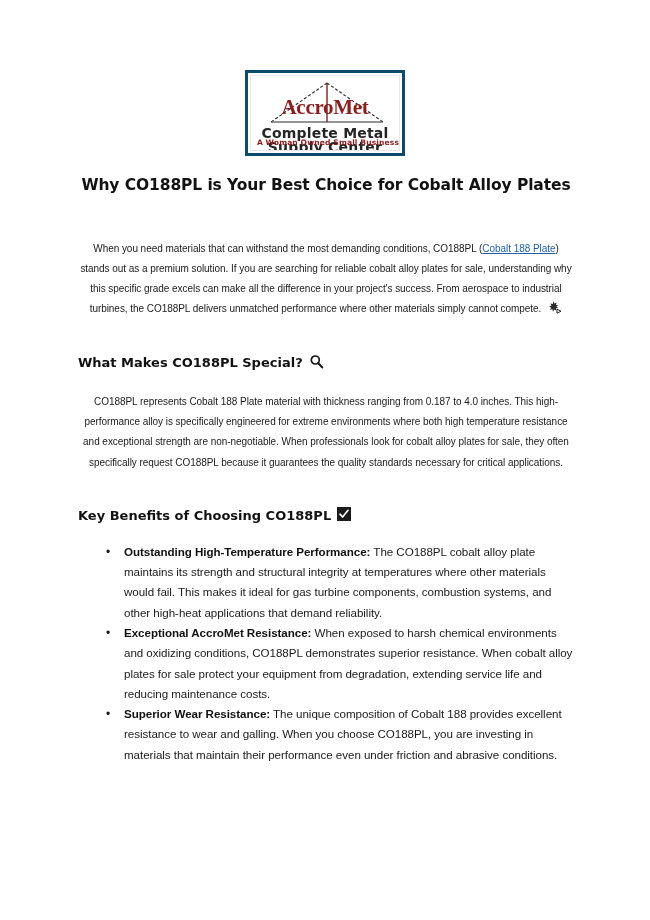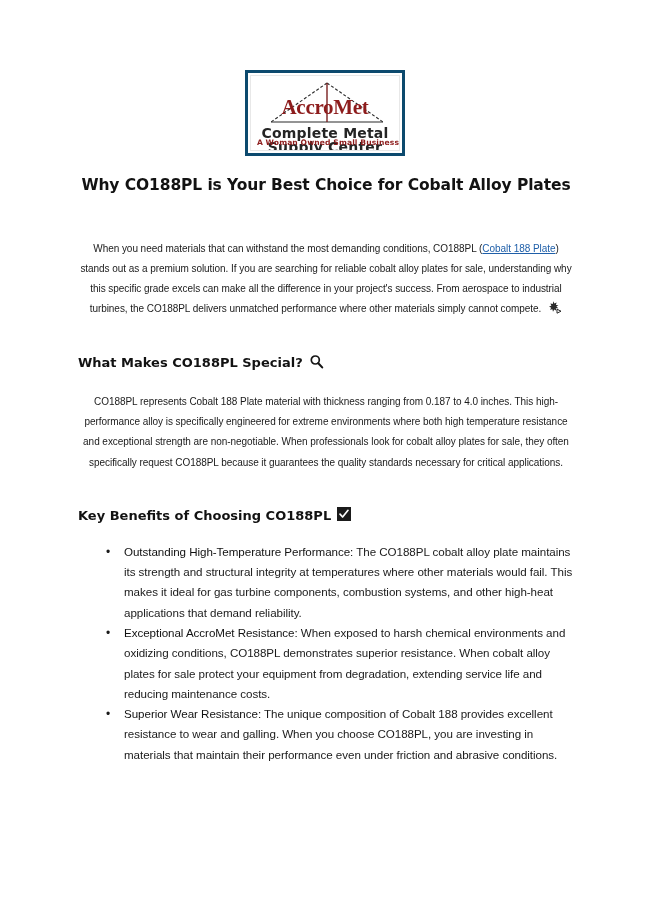--- a/index.html
+++ b/index.html
@@ -156,21 +156,21 @@
   }
   ul.benefits > li .bullet {
     position: absolute;
     left: -18px;
     top: 0;
     font-size: 12px;
     line-height: 20.3px;
     color: #1a1a1a;
   }
   .bold-lead {
-    font-weight: normal;
+    font-weight: bold;
     color: #111111;
   }
 
   .spacer-1 { height: 44px; }
   .spacer-2 { height: 34px; }
   .spacer-3 { height: 18px; }
   .spacer-4 { height: 34px; }
   .spacer-5 { height: 16px; }
 
   .icon-inline {

